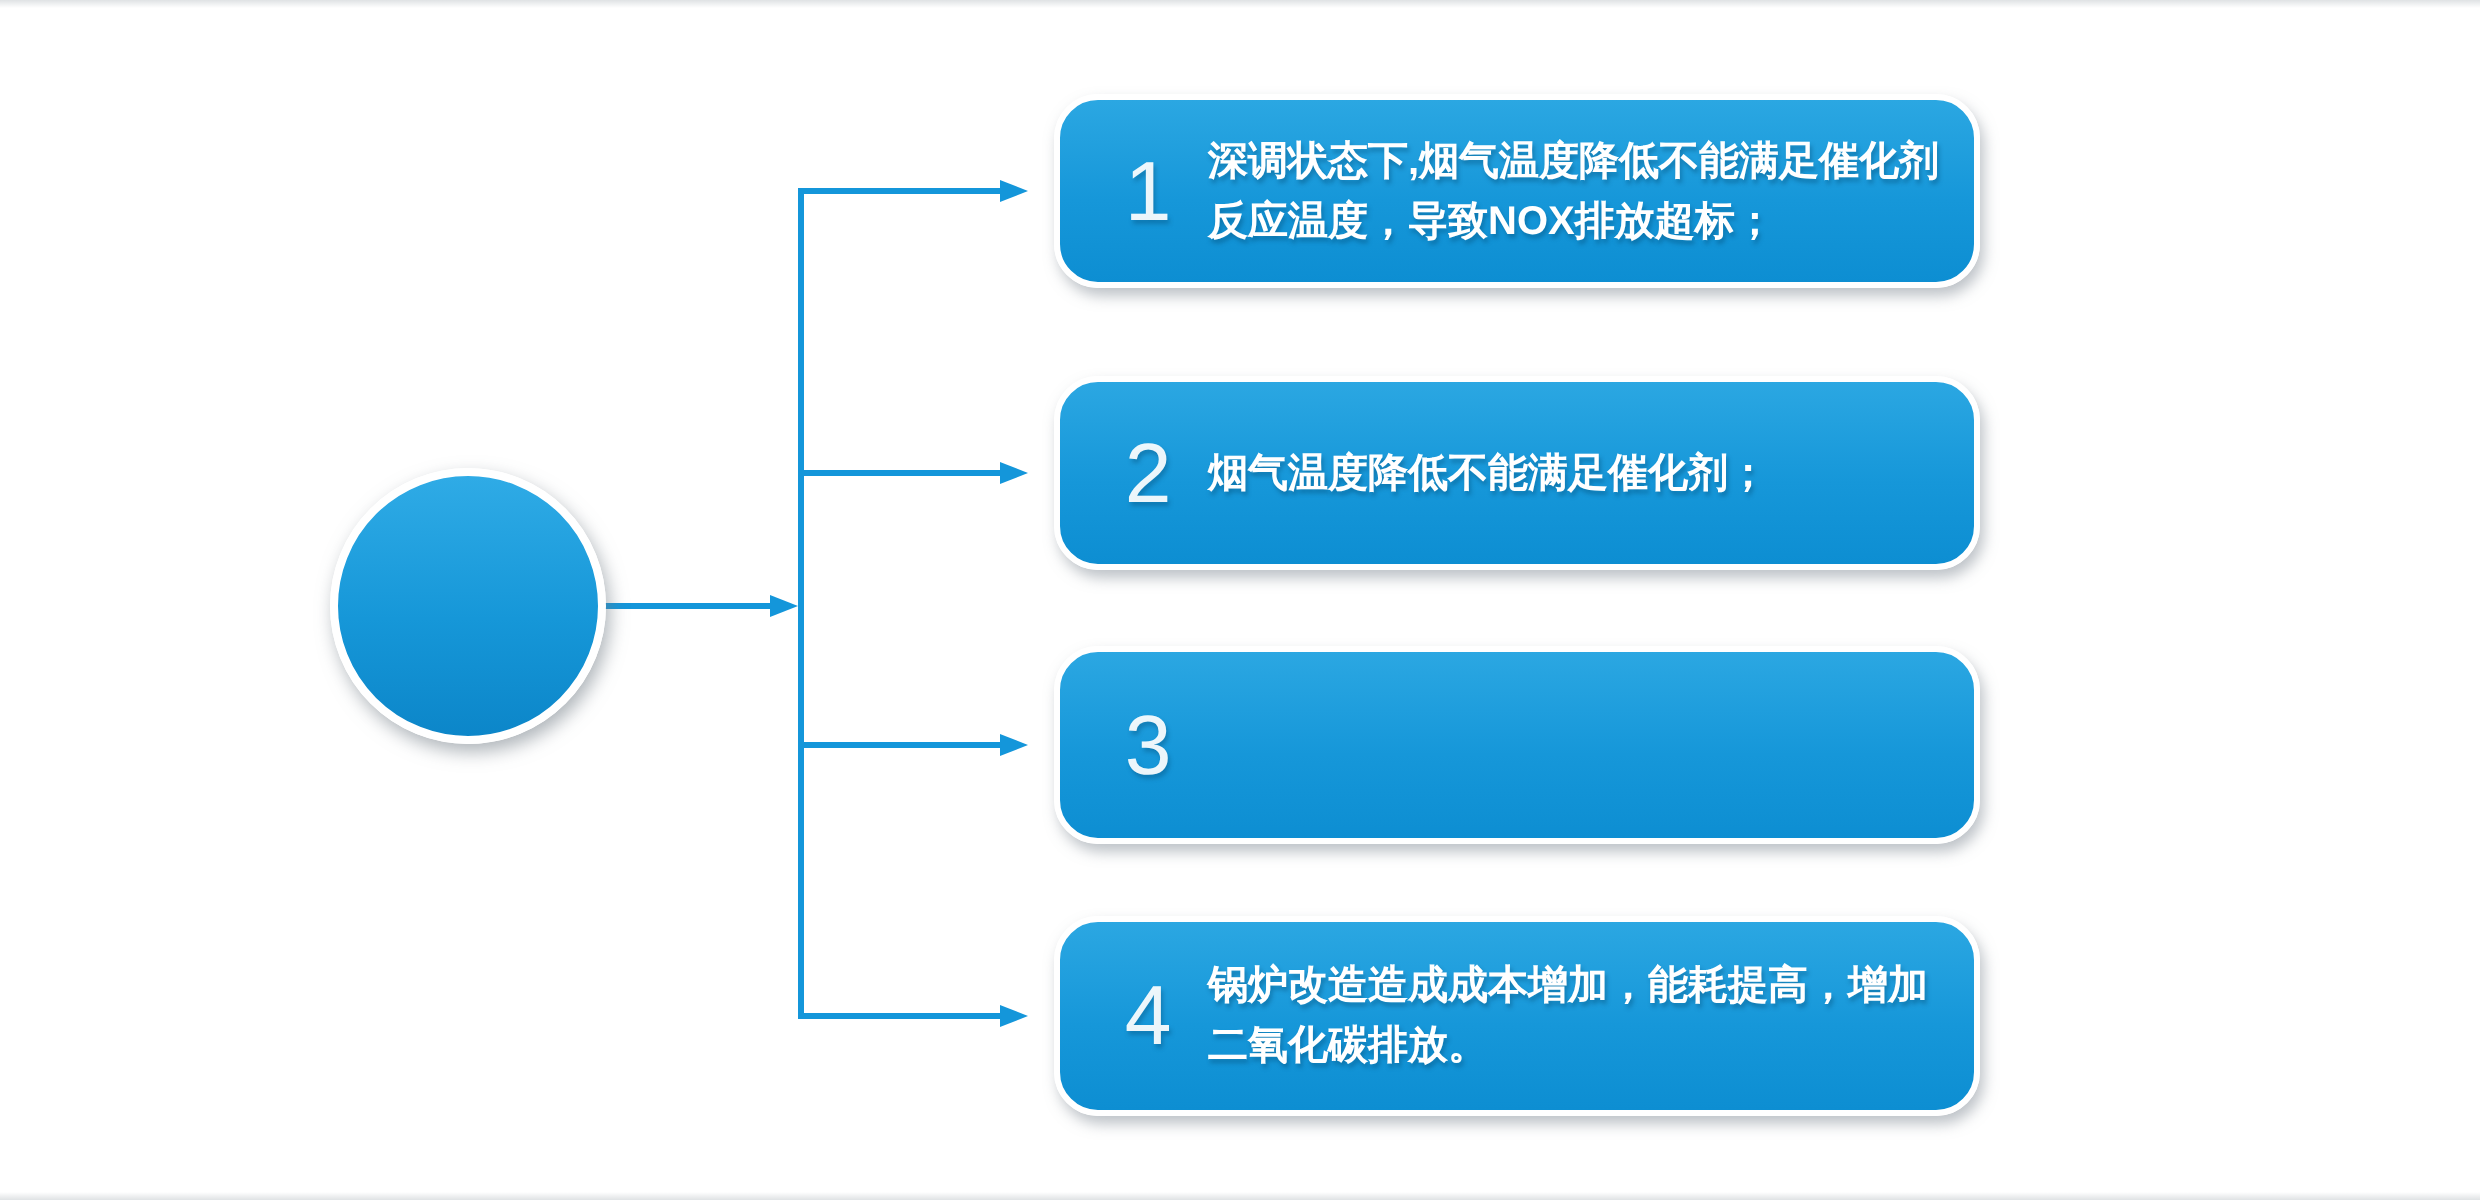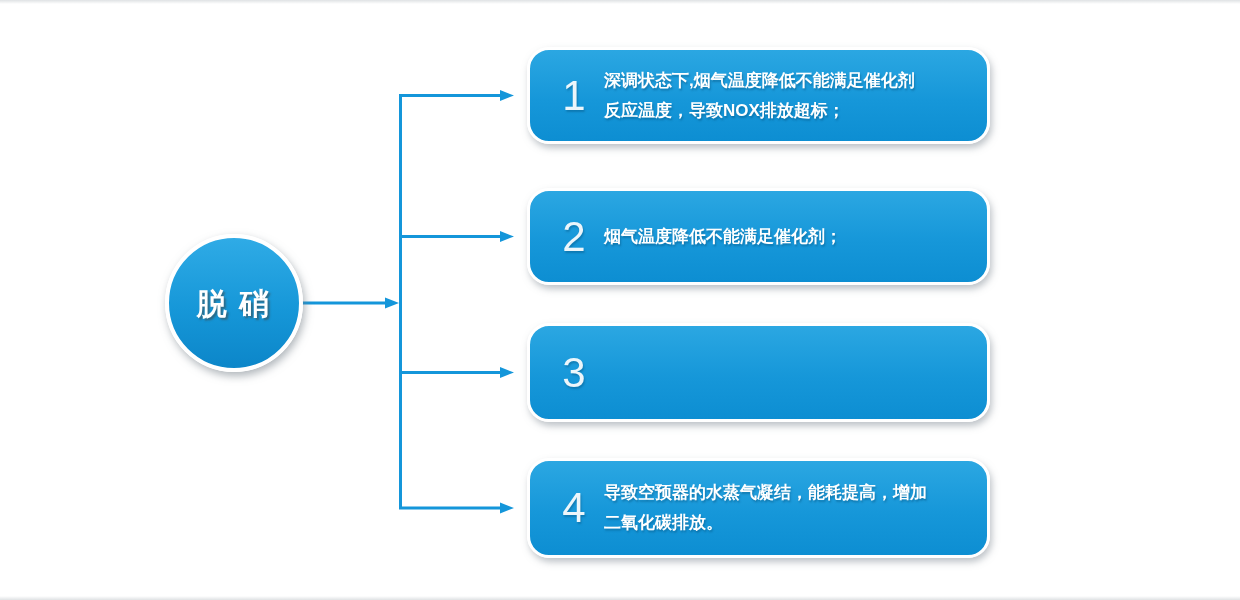--- a/index.html
+++ b/index.html
@@ -61,21 +61,21 @@
 
   .challenge-number {
     width: 36px; flex: 0 0 36px;
     margin-right: 12px;
     font-size: 42px; font-weight: 400;
     color: rgba(255,255,255,0.92);
     text-align: center;
     text-shadow: 1px 2px 2px rgba(0,70,110,0.35);
   }
   .challenge-text {
-    font-size: 17px; font-weight: bold;
+    font-size: 20px; font-weight: bold;
     line-height: 30px;
     white-space: pre-line;
     text-shadow: 1px 2px 2px rgba(0,70,110,0.4);
   }
 </style>
 </head>
 <body>
 
 <div class="stage">
 
@@ -96,37 +96,36 @@
     <polygon points="500,231 500,242 514,236.5"></polygon>
 
     <line x1="399" y1="372.5" x2="500" y2="372.5"></line>
     <polygon points="500,367 500,378 514,372.5"></polygon>
 
     <line x1="399" y1="508" x2="500" y2="508"></line>
     <polygon points="500,502.5 500,513.5 514,508"></polygon>
   </svg>
 
   <div class="hub">
-    <span class="hub-line">脱 硝</span>
   </div>
 
   <div class="challenge-box box-1">
     <span class="challenge-number">1</span>
     <span class="challenge-text">深调状态下,烟气温度降低不能满足催化剂
 反应温度，导致NOX排放超标；</span>
   </div>
 
   <div class="challenge-box box-2">
     <span class="challenge-number">2</span>
     <span class="challenge-text">烟气温度降低不能满足催化剂；</span>
   </div>
 
   <div class="challenge-box box-3">
     <span class="challenge-number">3</span>
   </div>
 
   <div class="challenge-box box-4">
     <span class="challenge-number">4</span>
-    <span class="challenge-text">导致空预器的水蒸气凝结，能耗提高，增加
+    <span class="challenge-text">锅炉改造造成成本增加，能耗提高，增加
 二氧化碳排放。</span>
   </div>
 
 </div>
 
 </body></html>

